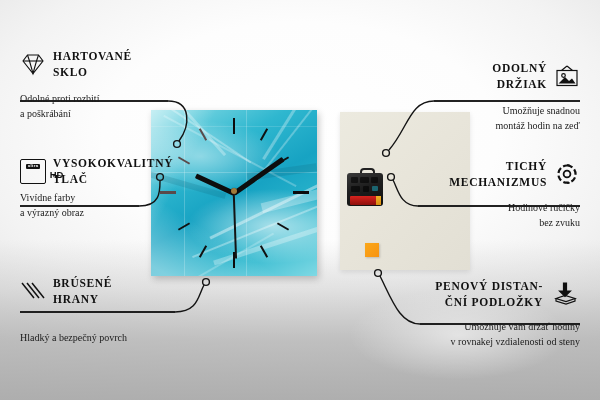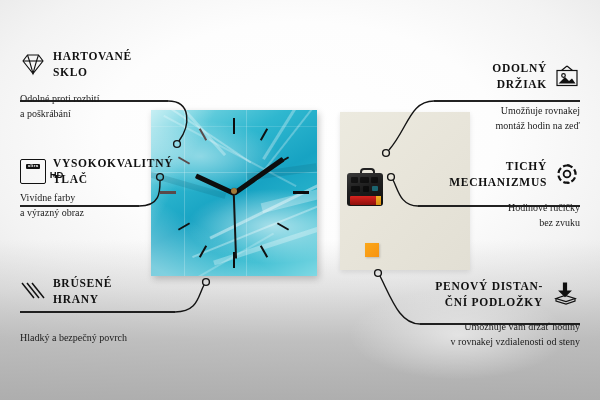--- a/index.html
+++ b/index.html
@@ -347,21 +347,21 @@
         <svg viewBox="0 0 26 24">
           <g fill="none" stroke="currentColor" stroke-width="1.2">
             <rect x="3" y="6.5" width="20" height="15"></rect>
             <path d="M13 2 L7.5 6.5 M13 2 L18.5 6.5"></path>
             <circle cx="9.5" cy="11.5" r="1.8"></circle>
             <path d="M4.5 19.5 L11 13 L15 17 L18 14.5 L21.5 19.5 Z" fill="currentColor" stroke="none"></path>
           </g>
         </svg>
       </span>
     </div>
-    <div class="desc" style="margin-top:11px;">Umožňuje rovnakej
+    <div class="desc" style="margin-top:11px;">Umožňuje snadnou
 montáž hodin na zeď</div>
   </div>
 
   <div class="callout right" style="right:20px; top:278px; width:215px;">
     <div class="row">
       <span class="heading">PENOVÝ DISTAN-
 ČNÍ PODLOŽKY</span>
       <span class="icon" style="width:30px; flex-basis:30px;">
         <svg viewBox="0 0 30 24">
           <g fill="none" stroke="currentColor" stroke-width="1.2">

